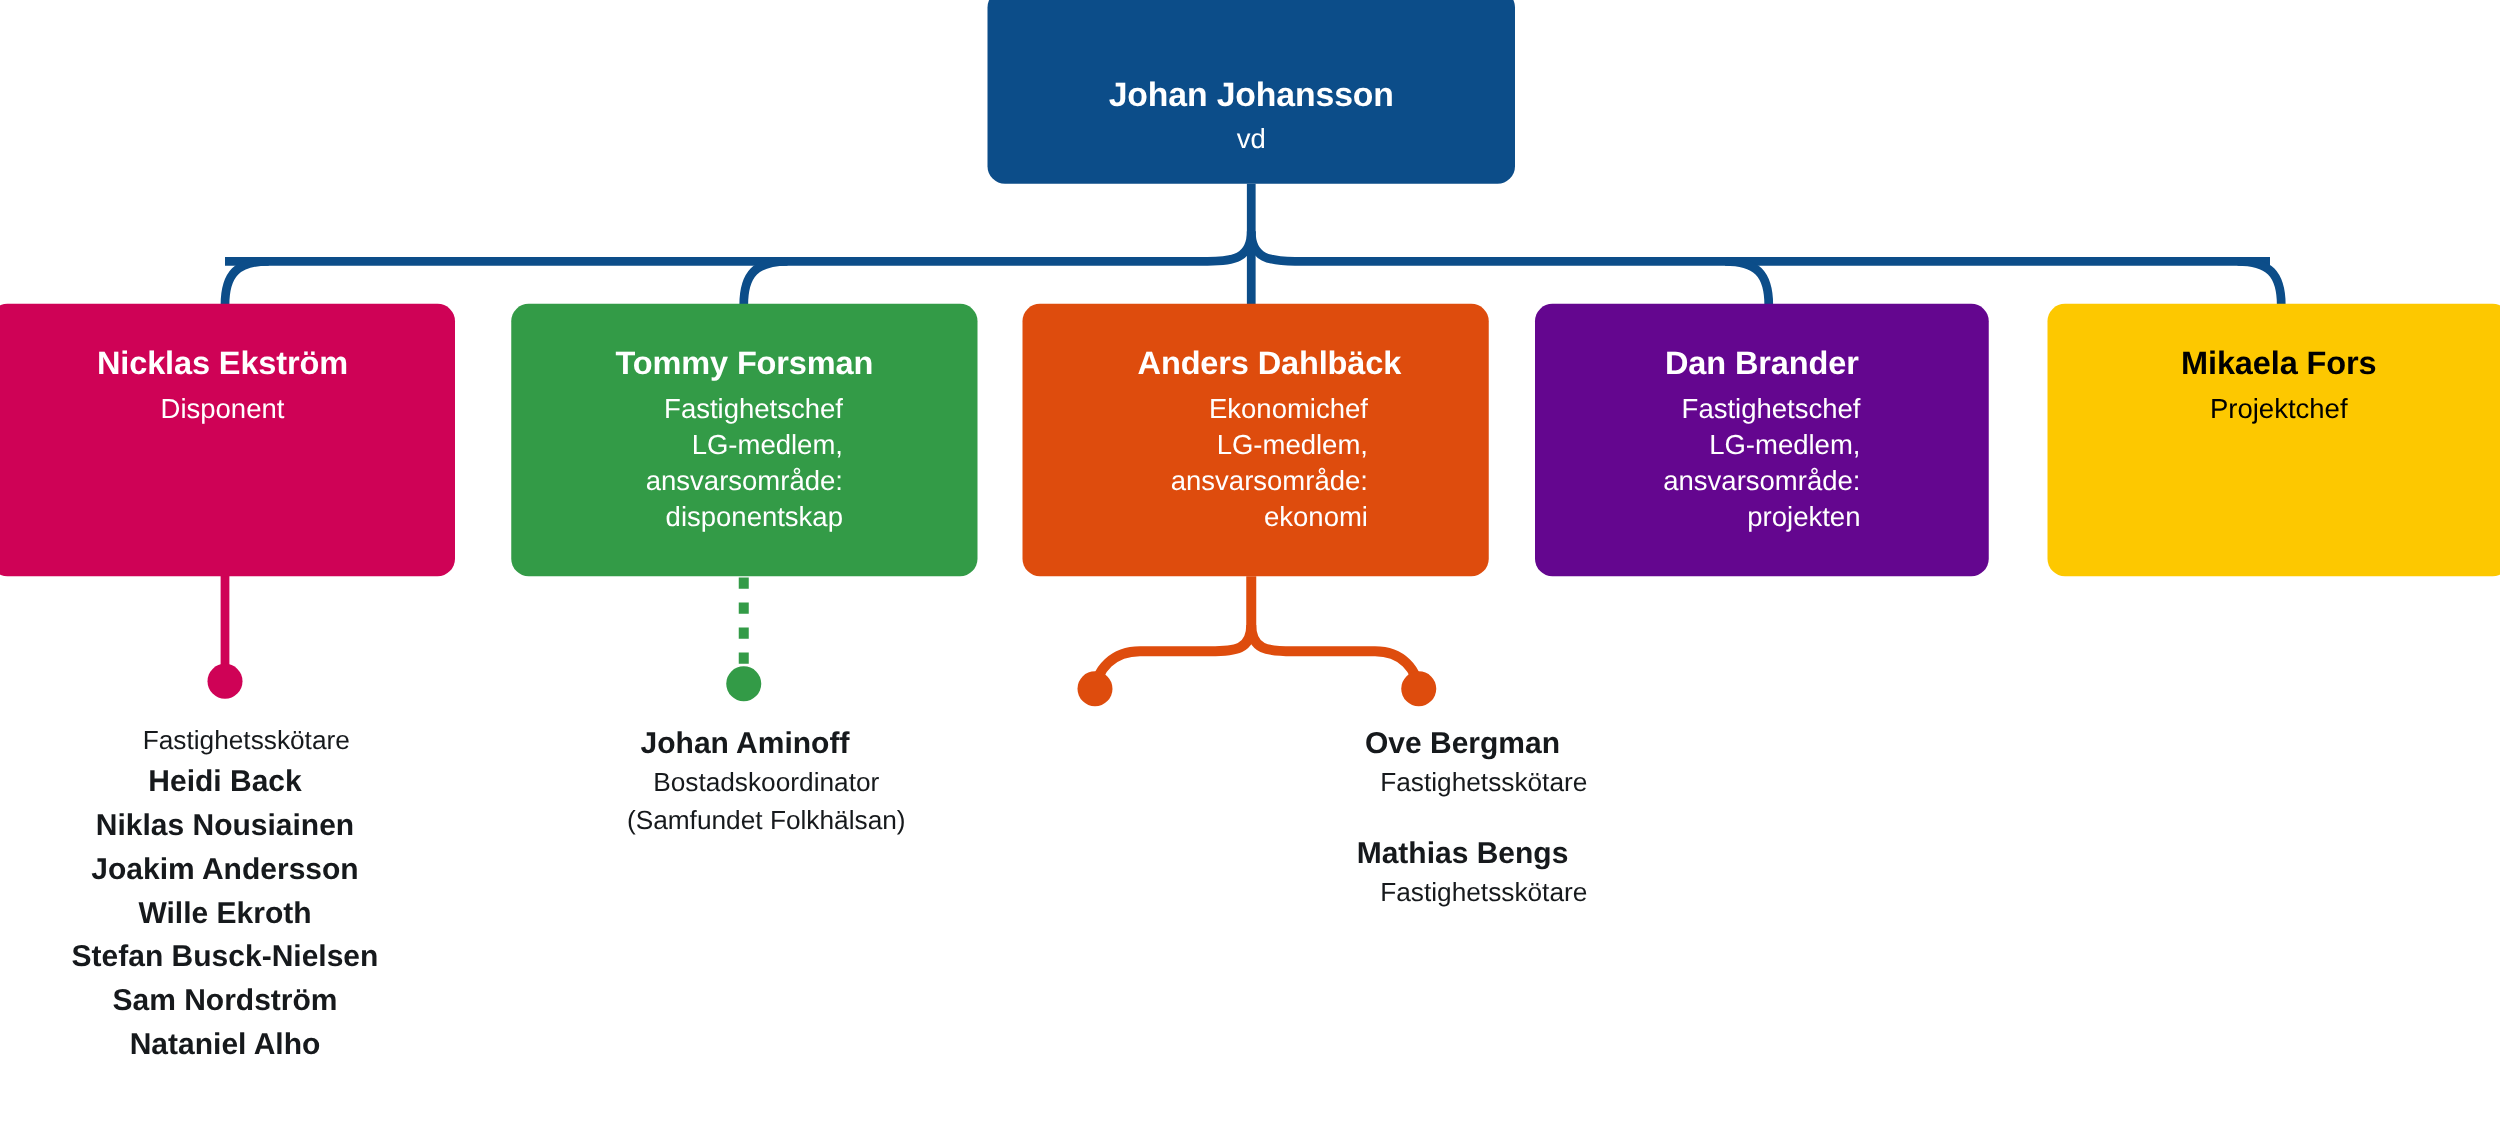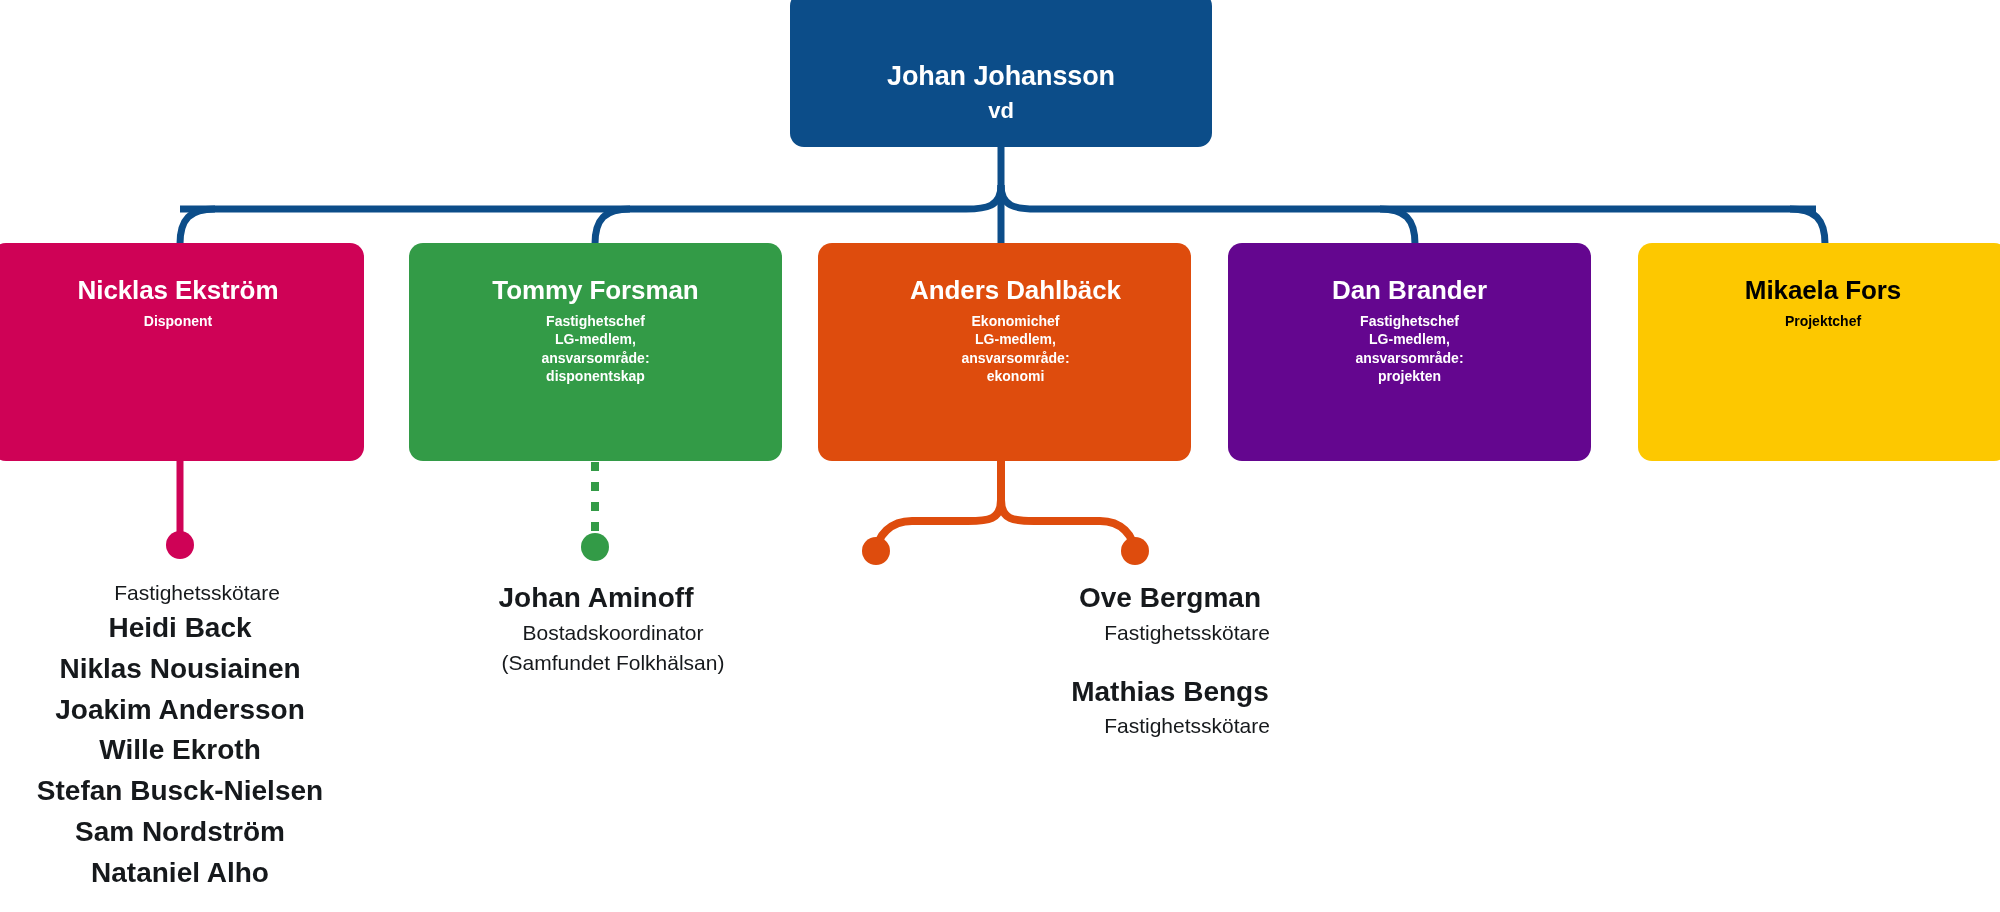--- a/index.html
+++ b/index.html
@@ -39,21 +39,21 @@
     justify-content: center;
     text-align: center;
     padding: 6px 10px;
   }
   .node-name {
     font-weight: bold;
     line-height: 1.18;
     letter-spacing: -0.1px;
   }
   .node-role {
-    font-weight: bold;
+    font-weight: normal;
     line-height: 1.32;
     white-space: pre-line;
   }
 
   
   #node-root {
     left: 790px;
     top: -8px;
     width: 422px;
     height: 155px;
@@ -66,42 +66,42 @@
   #node-root .node-role { font-size: 22px; margin-top: 3px; }
 
   
   .lvl2 {
     top: 243px;
     height: 218px;
     justify-content: flex-start;
     padding-top: 32px;
   }
   .lvl2 .node-name { font-size: 26px; }
-  .lvl2 .node-role { font-size: 14px; margin-top: 6px; }
+  .lvl2 .node-role { font-size: 22px; margin-top: 6px; text-align: right; }
 
   #node-ekstrom  { left: -8px;   width: 372px; background: #cf0256; color: #fff; }
   #node-forsman  { left: 409px;  width: 373px; background: #339b47; color: #fff; }
   #node-dahlback { left: 818px;  width: 373px; background: #de4c0d; color: #fff; padding-left: 32px; }
   #node-brander  { left: 1228px; width: 363px; background: #64068f; color: #fff; }
   #node-fors     { left: 1638px; width: 370px; background: #fdc800; color: #000; }
 
   
   .leaf-group {
     position: absolute;
     text-align: center;
     color: #16191c;
   }
   .leaf-title {
     font-size: 21px;
     font-weight: normal;
     line-height: 1.42;
     padding-left: 34px;
   }
   .leaf-name {
-    font-size: 28px;
+    font-size: 24px;
     font-weight: bold;
     line-height: 1.42;
     text-align: center;
   }
   .leaf-block { margin-bottom: 0; }
   .leaf-block + .leaf-block { margin-top: 24px; }
 
   #leaf-ekstrom  { left: 0px;    width: 360px; top: 578px; }
   #leaf-forsman  { left: 410px;  width: 372px; top: 578px; }
   #leaf-pihlgren { left: 740px;  width: 300px; top: 578px; }

